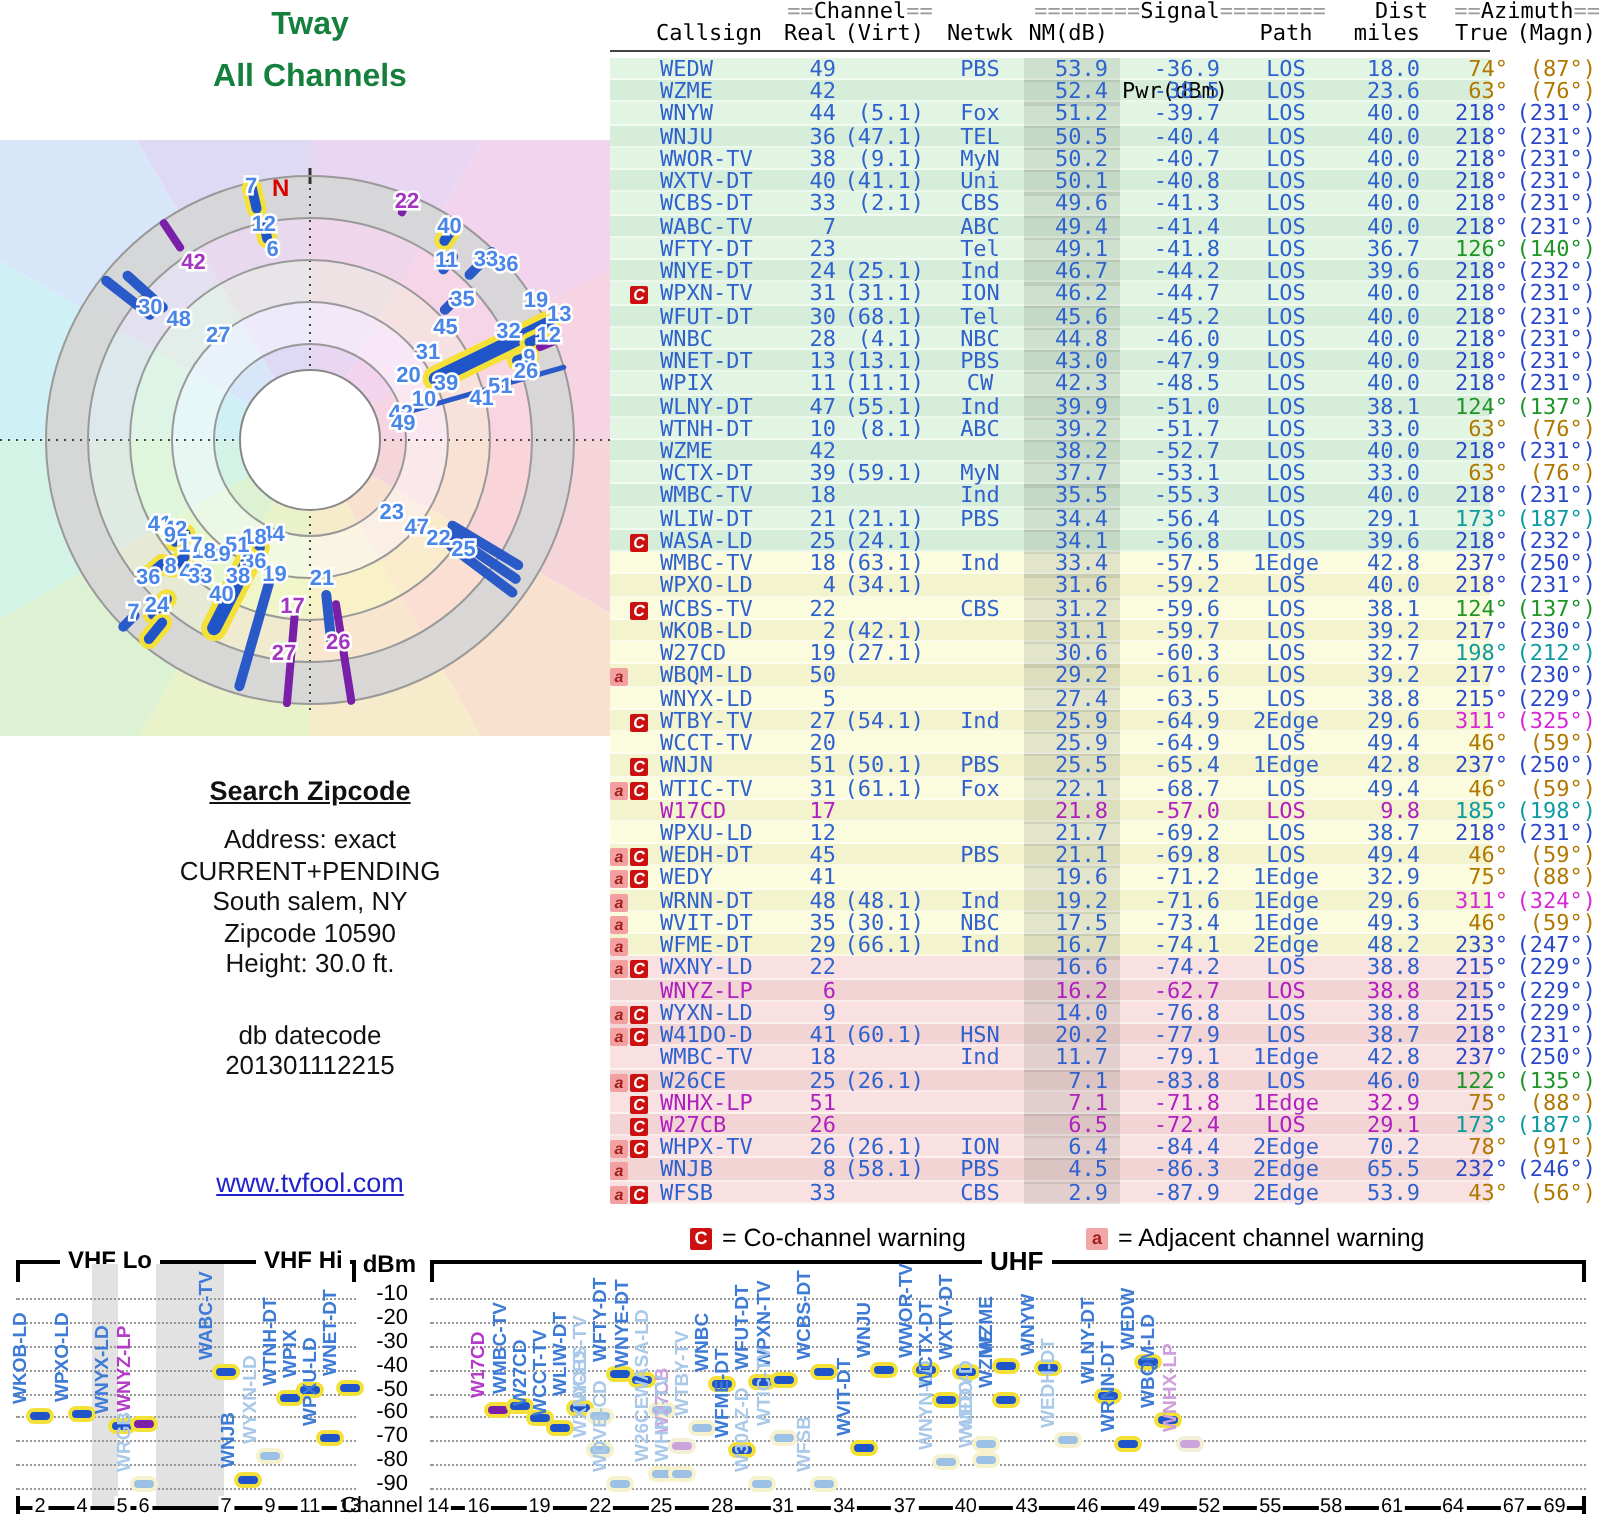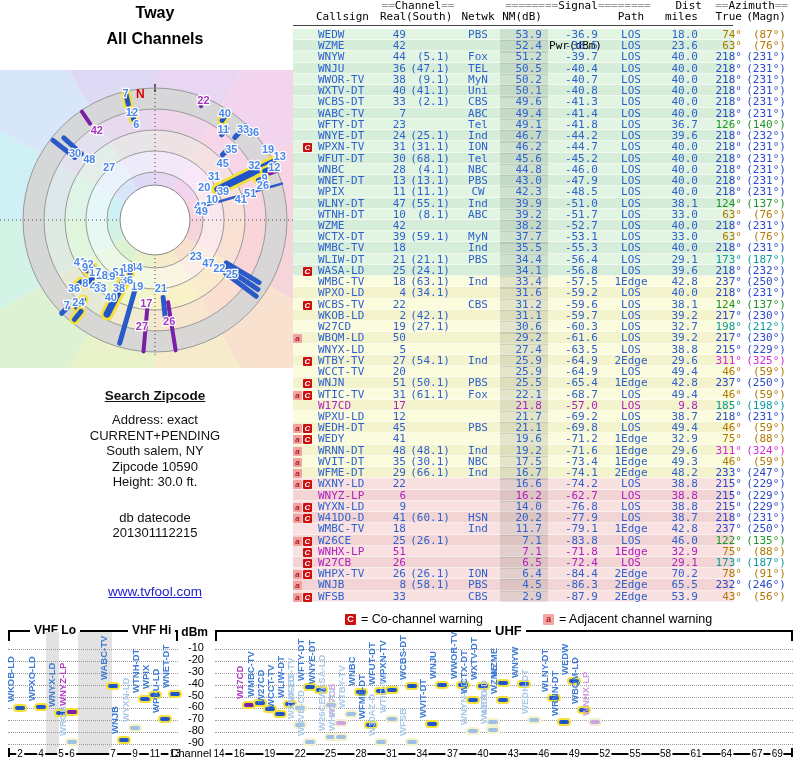--- a/index.html
+++ b/index.html
@@ -2,33 +2,33 @@
 <html><head>
 <meta charset="utf-8">
 <style>
   html,body{margin:0;padding:0;background:#fff;}
   body{width:800px;height:768px;position:relative;overflow:hidden;
        font-family:"Liberation Sans",sans-serif;-webkit-font-smoothing:antialiased;}
   .abs{position:absolute;}
 
   
   #radar-titles{left:0;top:12;width:310px;text-align:center;}
-  .rtitle{font-size:16px;font-weight:bold;color:#000000;line-height:26px;}
+  .rtitle{font-size:16px;font-weight:bold;color:#15803d;line-height:26px;}
   #north-label{left:0;top:72px;width:310px;text-align:center;font-size:12.5px;color:#111;}
 
   
   #search-box{left:0;top:388px;width:310px;text-align:center;color:#111;}
   #search-title{font-size:13.5px;font-weight:bold;text-decoration:underline;margin-bottom:9px;}
   .search-line{font-size:13px;line-height:15.5px;}
   #datecode-block{margin-top:20px;}
   #site-link{left:0;top:584px;width:310px;text-align:center;font-size:13.5px;}
   #site-link a{color:#2222cc;text-decoration:underline;cursor:pointer;}
 
   
-  #station-table{left:293px;top:0;width:440px;font-family:"DejaVu Sans Mono",monospace;
+  #station-table{left:305px;top:0;width:440px;font-family:"DejaVu Sans Mono",monospace;
                  font-size:11px;}
   .hgrid1{display:grid;grid-template-columns:87px 76px 44px 156px 46px 86px;height:11px;line-height:11px;color:#000;}
   .hgrid2{display:grid;grid-template-columns:10px 13px 64px 26px 50px 44px 48px 58px 50px 46px 40px 46px;
           height:12px;line-height:12px;color:#000;border-bottom:1px solid #444;padding-bottom:2px;}
   .hc{text-align:center;} .hr{text-align:right;} .hl{text-align:left;}
   .gr{color:#9a9a9a;}
   #tbody{margin-top:3px;}
   .trow{display:grid;grid-template-columns:10px 13px 64px 26px 50px 44px 48px 58px 50px 46px 40px 46px;
         height:11.24px;line-height:11.4px;color:#2f62cf;box-shadow:inset 0 -1px rgba(255,255,255,.55);}
   .trow.tx-m{color:#b020c0;}
@@ -235,21 +235,21 @@
     <span></span>
     <span class="hc"><span class="gr">========</span><span>Signal</span><span class="gr">========</span></span>
     <span class="hr">Dist</span>
     <span class="hr"><span class="gr">==</span><span>Azimuth</span><span class="gr">==</span></span>
   </div>
   <div class="hgrid2">
     <span></span>
       <span></span>
     <span class="hl">Callsign</span>
     <span class="hr">Real</span>
-    <span class="hr" style="padding-right:6px;">(South)</span>
+    <span class="hr" style="padding-right:6px;">(Virt)</span>
     <span class="hc">Netwk</span>
     <span class="hr" style="padding-right:6px;">NM(dB)</span>
     <span class="hr" style="padding-right:4px;margin-top:29px;">Pwr(dBm)</span>
     <span class="hc">Path</span>
     <span class="hr" style="padding-right:4px;">miles</span>
     <span class="hr">True</span>
     <span class="hr" style="padding-right:2px;">(Magn)</span>
   </div>
   <div id="tbody">
       <div class="trow bg-g tx-b">

